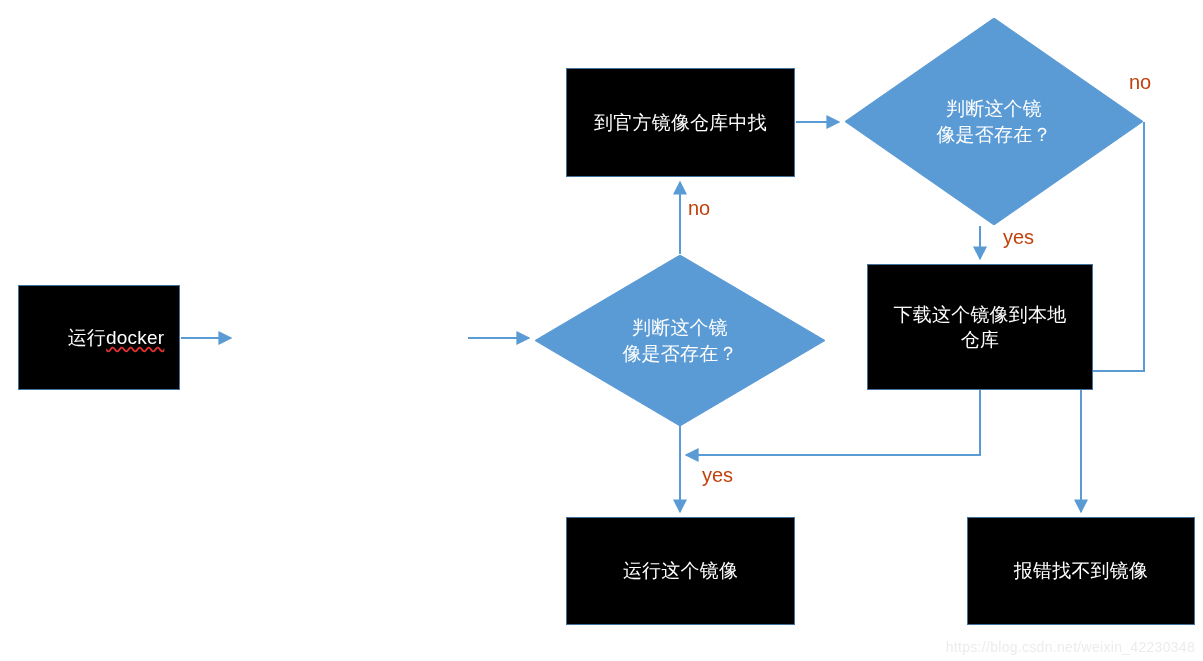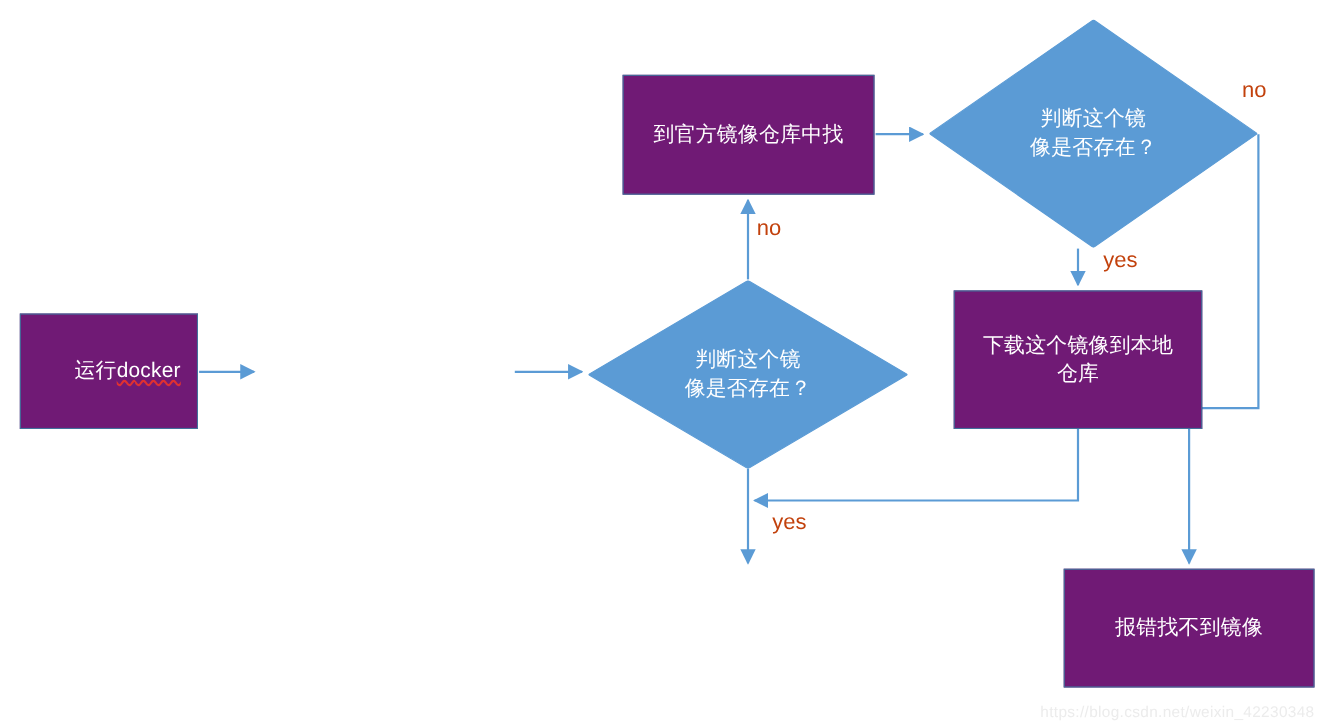--- a/index.html
+++ b/index.html
@@ -32,21 +32,21 @@
     align-items: center;
     justify-content: center;
     text-align: center;
     color: #ffffff;
     font-size: 19px;
     line-height: 1.32;
     letter-spacing: 0.2px;
     z-index: 2;
   }
   .box {
-    background: #701a75;
+    background: #000000;
     border: 1px solid #41719C;
   }
   .diamond-wrap {
     position: absolute;
     z-index: 2;
   }
   .diamond-shape {
     position: absolute;
     left: 0;
     top: 0;
@@ -157,20 +157,23 @@
     </div>
   </div>
 
   <div class="node box" style="left:867px; top:264px; width:226px; height:126px;">
     <span>
       <span class="nowrap-line">下载这个镜像到本地</span>
       <span class="nowrap-line">仓库</span>
     </span>
   </div>
 
+  <div class="node box" style="left:566px; top:517px; width:229px; height:108px;">
+    <span>运行这个镜像</span>
+  </div>
 
   <div class="node box" style="left:967px; top:517px; width:228px; height:108px;">
     <span>报错找不到镜像</span>
   </div>
 
   <div class="edge-label" style="left:688px; top:198px;">no</div>
 
   <div class="edge-label" style="left:702px; top:465px;">yes</div>
 
   <div class="edge-label" style="left:1003px; top:227px;">yes</div>

